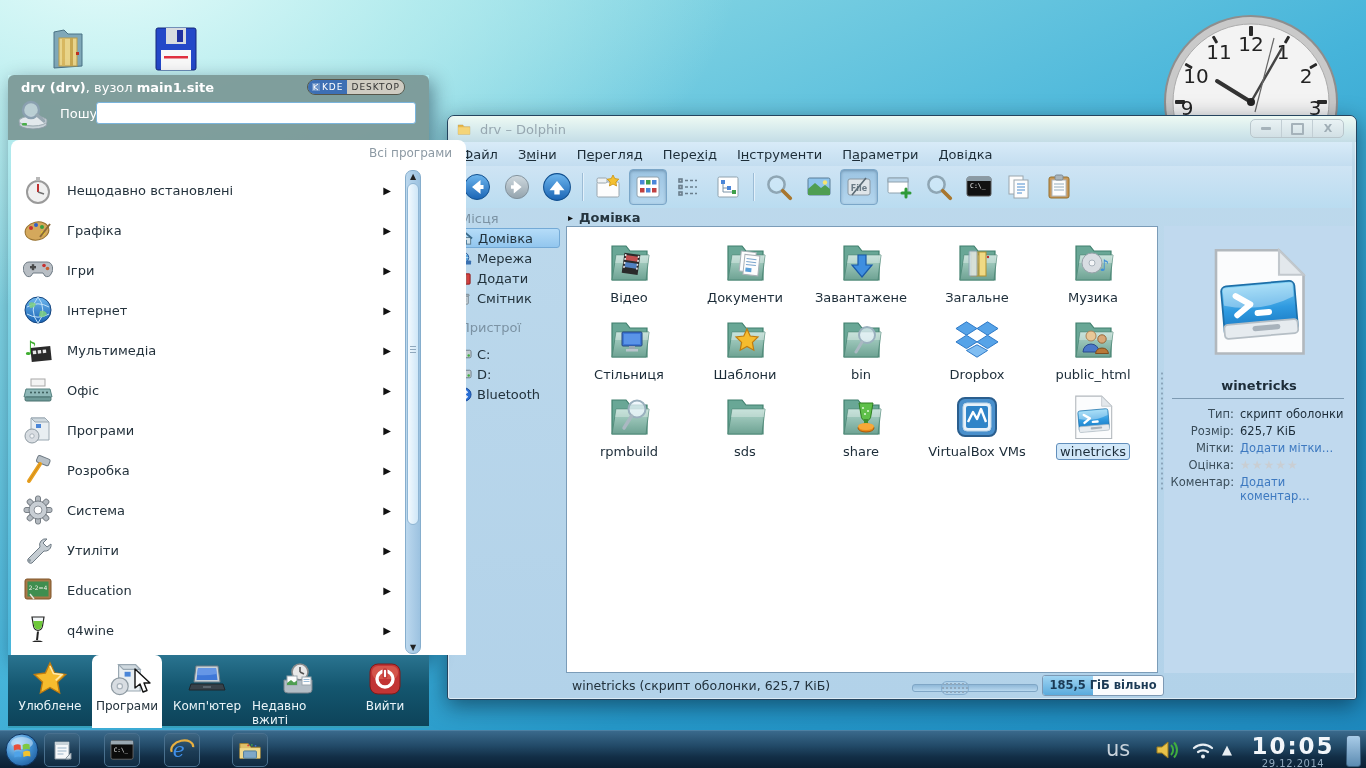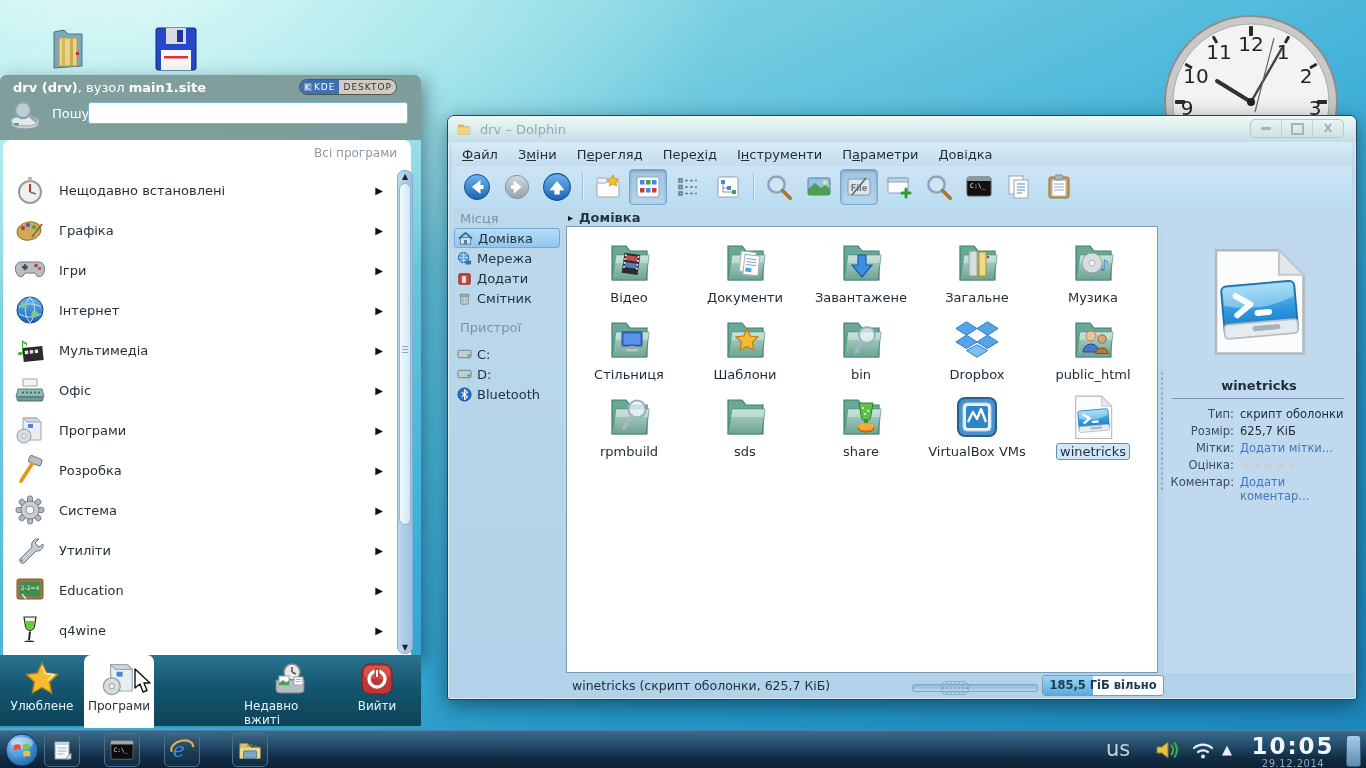--- a/index.html
+++ b/index.html
@@ -17,31 +17,31 @@
     border-top:1px solid #4d80a2;box-sizing:border-box;}
   .qbtn{width:34px;height:32px;top:2px;border-radius:5px;
     background:linear-gradient(180deg,#3c6582 0%,#1c3c55 55%,#112c42 100%);
     border:1px solid #49708e;display:flex;align-items:center;justify-content:center;}
   .trayglyph{color:#e8eef3;}
   #tb-time{font-size:23px;font-weight:bold;color:#f2f6fa;letter-spacing:2px;line-height:1;}
   #tb-date{font-size:10px;color:#93aabf;letter-spacing:.5px;}
   #tb-layout{font-size:21px;color:#c7d2db;line-height:1;}
 
   
-  #kickoff{left:0;top:75px;width:421px;height:582px;box-shadow:4px 6px 18px rgba(0,20,40,.45);}
+  #kickoff{left:8px;top:75px;width:421px;height:582px;box-shadow:4px 6px 18px rgba(0,20,40,.45);}
   #ko-head{left:0;top:0;width:421px;height:65px;background:rgba(123,152,150,.93);
     border-radius:6px 6px 0 0;}
   #ko-title{left:13px;top:5px;font-size:13px;color:#fff;}
   #ko-title b{font-weight:bold;}
   #ko-badge{right:24px;top:4px;height:14px;display:flex;border:1px solid #56564a;border-radius:8px;overflow:hidden;font-size:9px;line-height:14px;letter-spacing:1px;}
   #ko-badge .bk{background:#3d6fb4;color:#fff;padding:0 4px;display:flex;align-items:center;gap:2px;}
   #ko-badge .bd{background:#cfccc2;color:#333;padding:0 4px;}
   #ko-search-label{left:52px;top:31px;font-size:13px;color:#fff;}
   #ko-search{left:88px;top:27px;width:306px;height:20px;border:1px solid #7ab4dc;border-radius:3px;background:#fff;font-size:13px;padding:0 6px;outline:none;}
-  #ko-panel{left:3px;top:65px;width:408px;height:515px;background:#fff;border-radius:8px 8px 0 0;}
+  #ko-panel{left:3px;top:65px;width:408px;height:515px;background:#fff;border-radius:8px 8px 0 0;padding-left:47px;}
   #ko-allprog{right:14px;top:6px;font-size:12px;color:#8d9aa4;}
   .ko-item{left:0;width:392px;height:40px;display:flex;align-items:center;}
   .ko-item .ic{width:34px;height:34px;margin-left:10px;display:flex;align-items:center;justify-content:center;}
   .ko-item .lb{margin-left:12px;font-size:13px;color:#24323c;text-align:right;}
   .ko-item .ar{position:absolute;right:12px;font-size:10px;color:#111;}
   #ko-scroll{left:394px;top:30px;width:14px;height:482px;background:linear-gradient(90deg,#bcd8ee,#9cc2e0);border:1px solid #86aecd;border-radius:7px;}
   #ko-thumb{left:1px;top:12px;width:10px;height:340px;background:linear-gradient(90deg,#f2f9fe,#cfe7f7);border:1px solid #8fb6d4;border-radius:6px;}
   .ko-grip{display:block;width:6px;height:1px;background:#8fa8bd;margin:2px auto 0;}
   .ko-scroll-ar{left:0;width:14px;font-size:8px;color:#222;text-align:center;}
   #ko-tabs{left:0;top:580px;width:421px;height:73px;
@@ -947,20 +947,30 @@
       <div class="ko-tab active a" style="left:84px;width:70px">
         <svg width="36" height="36" viewBox="0 0 30 30">
           <path d="M8 3 h14 l4 4 v18 h-14 l-4-4 Z" fill="#e8eef2" stroke="#9aa8b2"></path>
           <path d="M8 3 l4 4 h14 l-4-4 Z" fill="#cfd9df" stroke="#9aa8b2"></path>
           <rect x="13" y="9" width="5" height="4" fill="#4a86d8"></rect>
           <circle cx="9" cy="21" r="7" fill="#d8dde2" stroke="#8e9aa2"></circle>
             <circle cx="9" cy="21" r="2.2" fill="#f2f4f6" stroke="#a8b2ba"></circle>
         </svg>
         <span class="tlb">Програми</span>
       </div>
+      <div class="ko-tab a" style="left:156px;width:86px">
+        <svg width="40" height="36" viewBox="0 0 40 34">
+          <path d="M9 4 h22 l2 16 h-26 Z" fill="#c8d2d8" stroke="#6e7a84"></path>
+          <path d="M11 6 h18 l1.5 12 h-21 Z" fill="#3f78d8"></path>
+          <path d="M11 6 h18 l.7 6 a30 10 0 0 1 -19.7 1 Z" fill="#6a9ae8" opacity=".9"></path>
+          <path d="M4 22 h32 l2 6 h-36 Z" fill="#38424a" stroke="#1e262c"></path>
+          <rect x="16" y="24" width="8" height="2" fill="#5a656e"></rect>
+        </svg>
+        <span class="tlb">Комп'ютер</span>
+      </div>
       <div class="ko-tab a" style="left:244px;width:92px">
         <svg width="40" height="36" viewBox="0 0 40 34">
           <circle cx="22" cy="10" r="8" fill="#e8e8e8" stroke="#8a8a8a" stroke-width="1.6"></circle>
           <line x1="22" y1="10" x2="22" y2="5" stroke="#555" stroke-width="1.6"></line>
             <line x1="22" y1="10" x2="26" y2="12" stroke="#555" stroke-width="1.6"></line>
           <path d="M6 18 h28 v10 a4 3 0 0 1 -4 3 h-20 a4 3 0 0 1 -4-3 Z" fill="#b4bec6" stroke="#76828c"></path>
           <rect x="9" y="14" width="10" height="9" fill="#fdfdfd" stroke="#9aa6ae"></rect>
             <path d="M9 21 l4-3 3 2.4 3-2 v4.6 h-10 Z" fill="#4f9e52"></path>
           <rect x="24" y="15" width="9" height="8" fill="#fdfdfd" stroke="#9aa6ae"></rect>
             <g stroke="#8fb4d4" stroke-width=".9">

